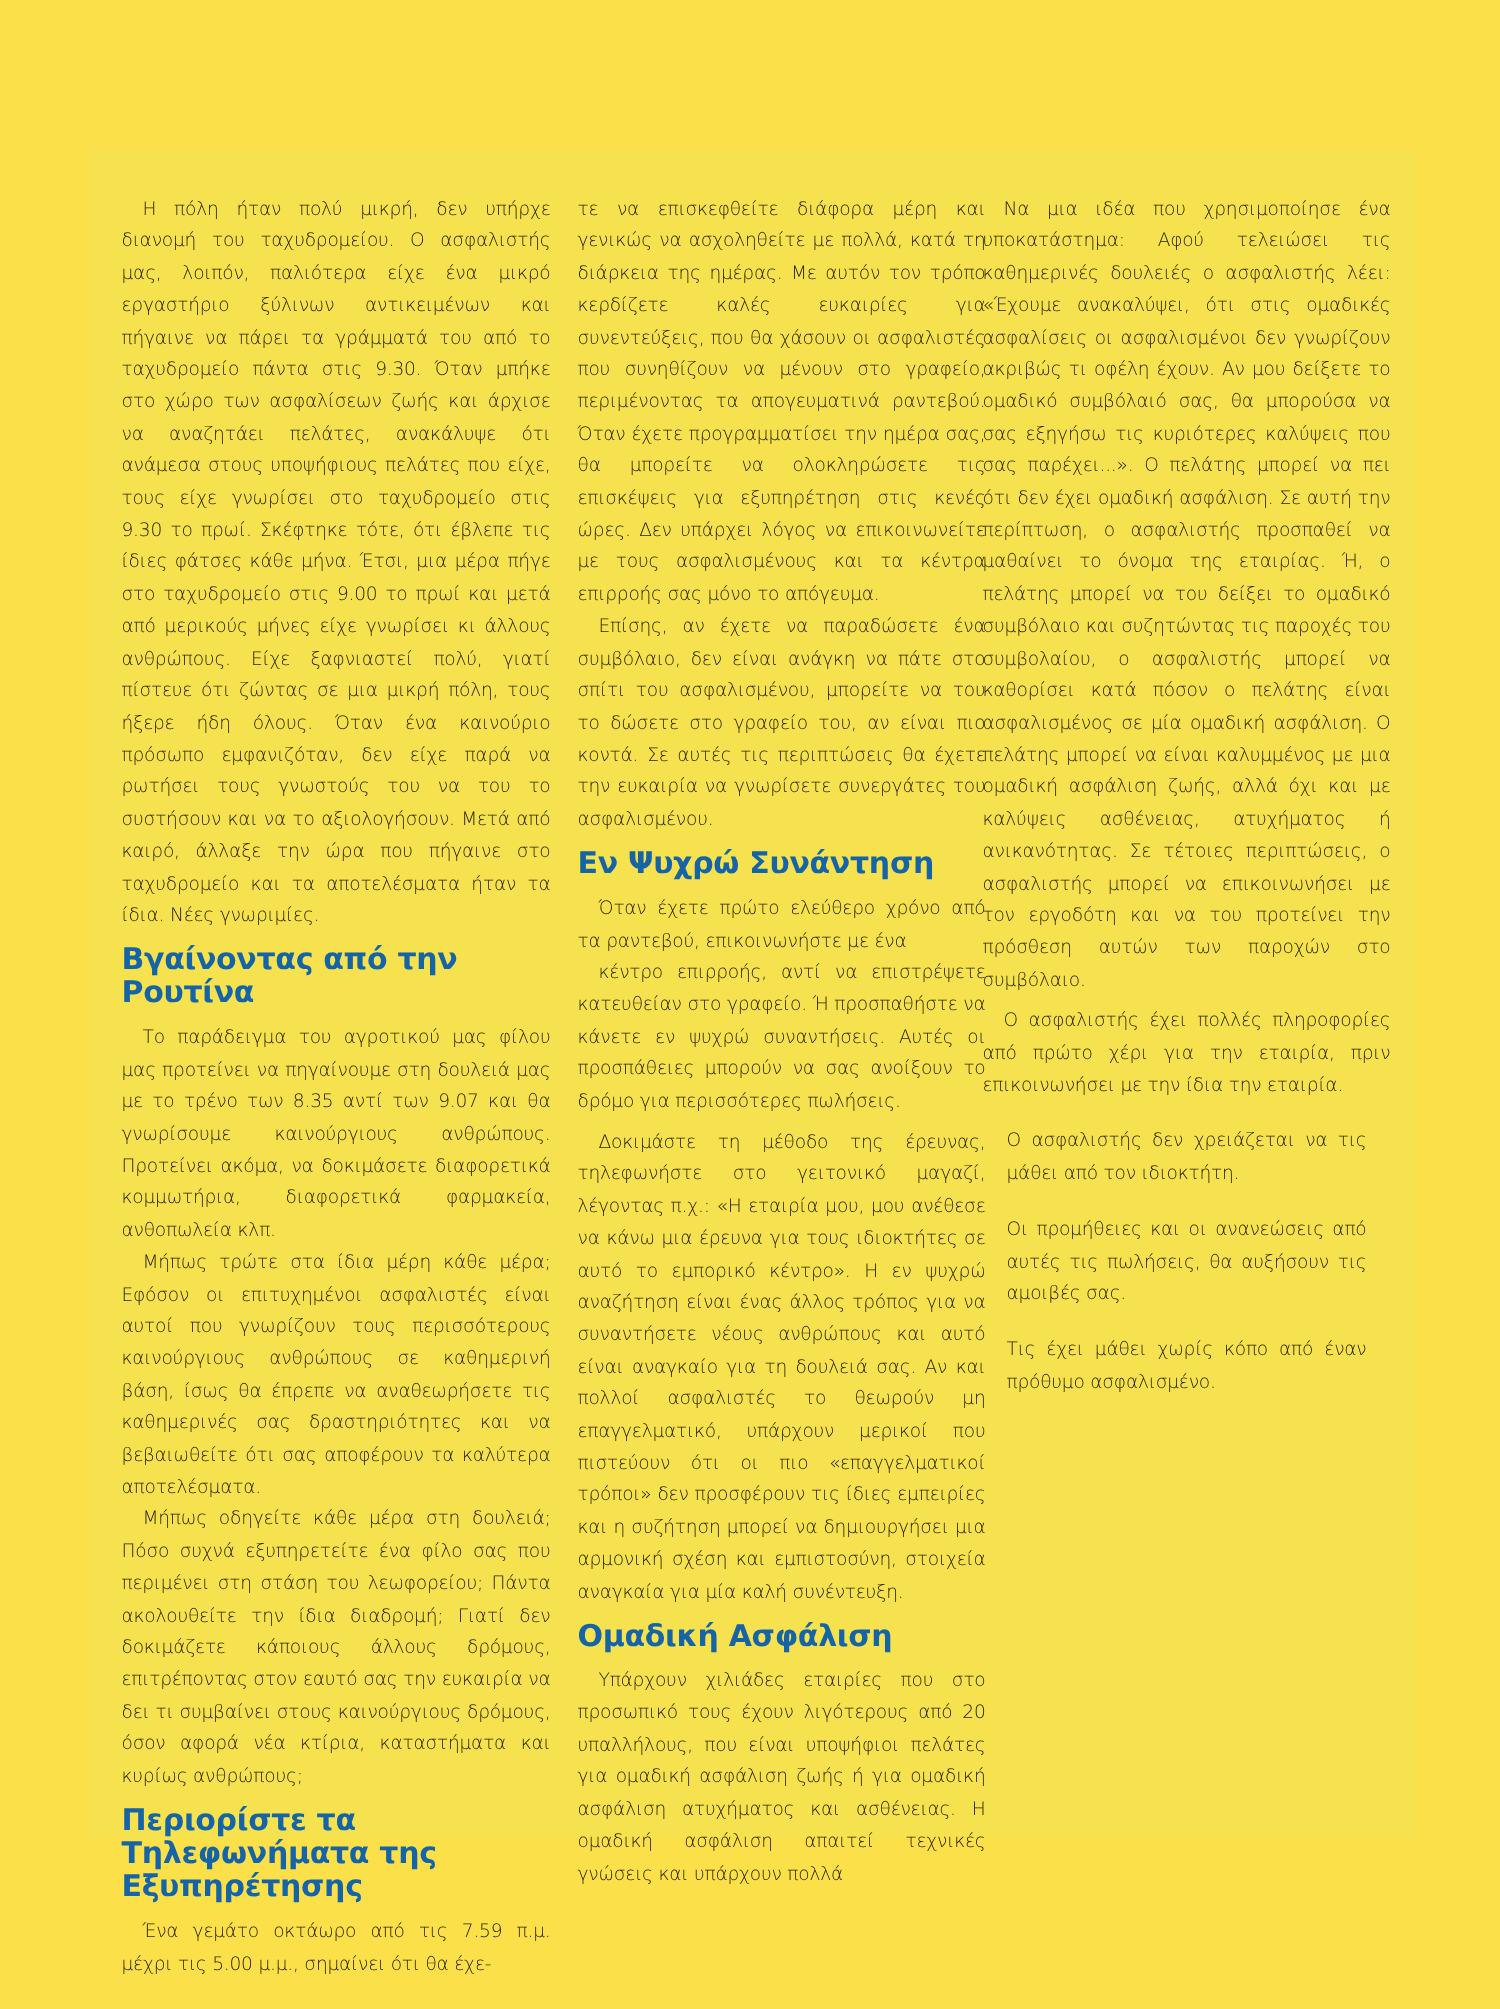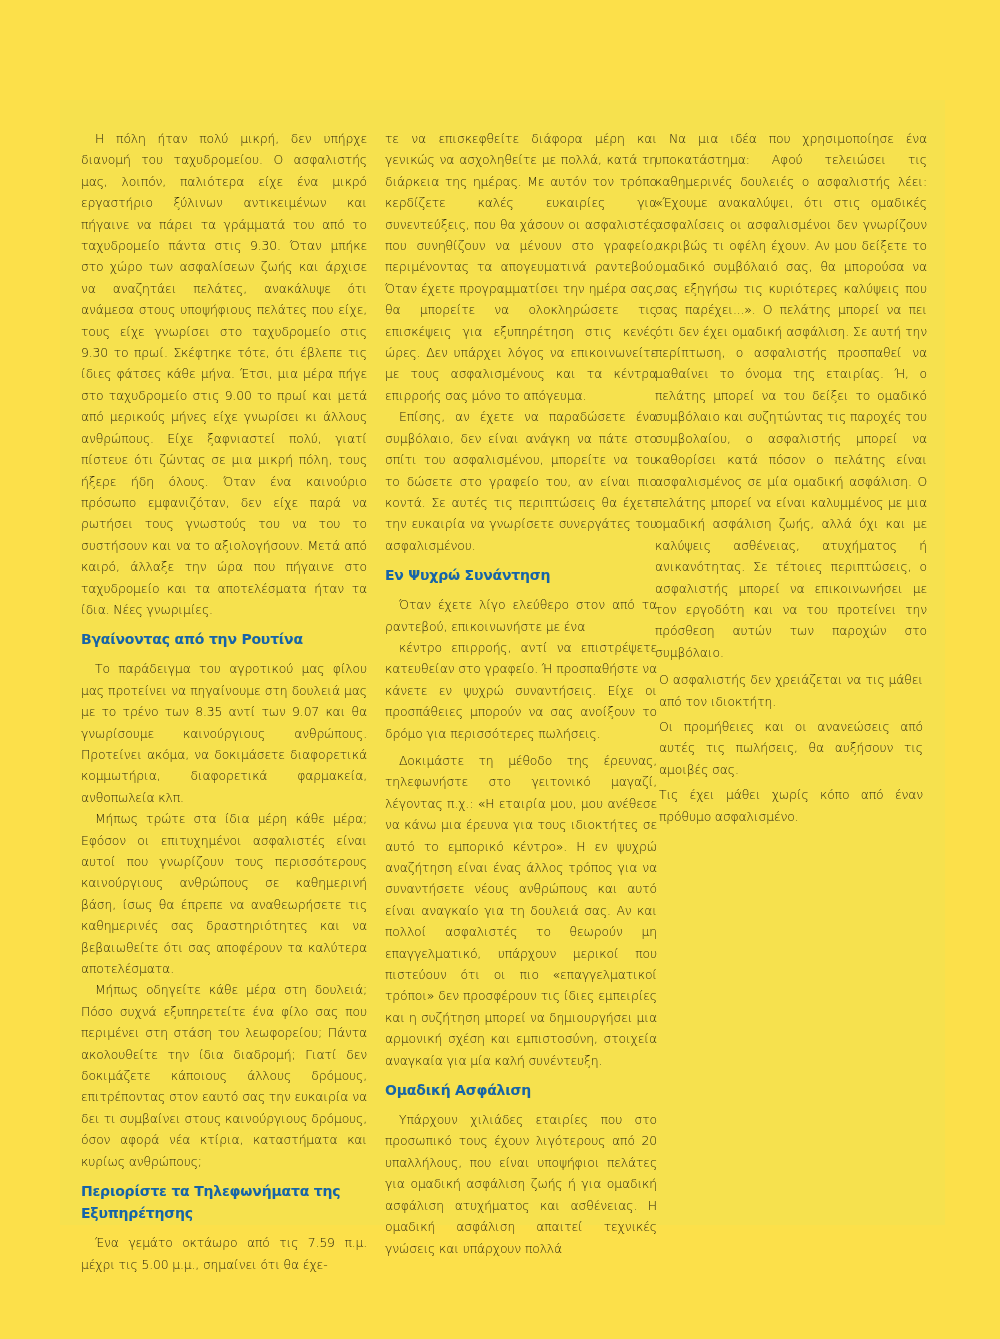--- a/index.html
+++ b/index.html
@@ -30,52 +30,53 @@
   .col1 { left: 81px; width: 286px; }
   .col2 { left: 385px; width: 272px; }
   .col3 { left: 655px; width: 272px; }
   .col p { margin: 0 0 6px 0; text-indent: 14px; }
   .col p.noindent { text-indent: 0; margin: 0; }
   .col p.indent-only { text-indent: 14px; margin: 0; }
   .col h2 {
     color: #1664a8;
     font-family: "DejaVu Sans", sans-serif;
     font-weight: bold;
-    font-size: 14px;
+    font-size: 20px;
     line-height: 22px;
     margin: 8px 0 8px 0;
     text-align: left;
     letter-spacing: -0.2px;
   }
-  .col3 .list-item { text-indent: 0; margin: 4px; }
+  .col3 .list-item { text-indent: 0; margin: 16px; }
 </style>
 </head>
 <body>
 
 <div class="panel"></div>
 
 <div class="col col1">
   <p>Η πόλη ήταν πολύ μικρή, δεν υπήρχε διανομή του ταχυδρομείου. Ο ασφαλιστής μας, λοιπόν, παλιότερα είχε ένα μικρό εργαστήριο ξύλινων αντικειμένων και πήγαινε να πάρει τα γράμματά του από το ταχυδρομείο πάντα στις 9.30. Όταν μπήκε στο χώρο των ασφαλίσεων ζωής και άρχισε να αναζητάει πελάτες, ανακάλυψε ότι ανάμεσα στους υποψήφιους πελάτες που είχε, τους είχε γνωρίσει στο ταχυδρομείο στις 9.30 το πρωί. Σκέφτηκε τότε, ότι έβλεπε τις ίδιες φάτσες κάθε μήνα. Έτσι, μια μέρα πήγε στο ταχυδρομείο στις 9.00 το πρωί και μετά από μερικούς μήνες είχε γνωρίσει κι άλλους ανθρώπους. Είχε ξαφνιαστεί πολύ, γιατί πίστευε ότι ζώντας σε μια μικρή πόλη, τους ήξερε ήδη όλους. Όταν ένα καινούριο πρόσωπο εμφανιζόταν, δεν είχε παρά να ρωτήσει τους γνωστούς του να του το συστήσουν και να το αξιολογήσουν. Μετά από καιρό, άλλαξε την ώρα που πήγαινε στο ταχυδρομείο και τα αποτελέσματα ήταν τα ίδια. Νέες γνωριμίες.</p>
   <h2>Βγαίνοντας από την Ρουτίνα</h2>
   <p class="indent-only">Το παράδειγμα του αγροτικού μας φίλου μας προτείνει να πηγαίνουμε στη δουλειά μας με το τρένο των 8.35 αντί των 9.07 και θα γνωρίσουμε καινούργιους ανθρώπους. Προτείνει ακόμα, να δοκιμάσετε διαφορετικά κομμωτήρια, διαφορετικά φαρμακεία, ανθοπωλεία κλπ.</p>
   <p class="indent-only">Μήπως τρώτε στα ίδια μέρη κάθε μέρα; Εφόσον οι επιτυχημένοι ασφαλιστές είναι αυτοί που γνωρίζουν τους περισσότερους καινούργιους ανθρώπους σε καθημερινή βάση, ίσως θα έπρεπε να αναθεωρήσετε τις καθημερινές σας δραστηριότητες και να βεβαιωθείτε ότι σας αποφέρουν τα καλύτερα αποτελέσματα.</p>
   <p>Μήπως οδηγείτε κάθε μέρα στη δουλειά; Πόσο συχνά εξυπηρετείτε ένα φίλο σας που περιμένει στη στάση του λεωφορείου; Πάντα ακολουθείτε την ίδια διαδρομή; Γιατί δεν δοκιμάζετε κάποιους άλλους δρόμους, επιτρέποντας στον εαυτό σας την ευκαιρία να δει τι συμβαίνει στους καινούργιους δρόμους, όσον αφορά νέα κτίρια, καταστήματα και κυρίως ανθρώπους;</p>
   <h2>Περιορίστε τα Τηλεφωνήματα της Εξυπηρέτησης</h2>
   <p>Ένα γεμάτο οκτάωρο από τις 7.59 π.μ. μέχρι τις 5.00 μ.μ., σημαίνει ότι θα έχε-</p>
 </div>
 
 <div class="col col2">
   <p class="noindent">τε να επισκεφθείτε διάφορα μέρη και γενικώς να ασχοληθείτε με πολλά, κατά τη διάρκεια της ημέρας. Με αυτόν τον τρόπο κερδίζετε καλές ευκαιρίες για συνεντεύξεις, που θα χάσουν οι ασφαλιστές που συνηθίζουν να μένουν στο γραφείο, περιμένοντας τα απογευματινά ραντεβού. Όταν έχετε προγραμματίσει την ημέρα σας, θα μπορείτε να ολοκληρώσετε τις επισκέψεις για εξυπηρέτηση στις κενές ώρες. Δεν υπάρχει λόγος να επικοινωνείτε με τους ασφαλισμένους και τα κέντρα επιρροής σας μόνο το απόγευμα.</p>
   <p>Επίσης, αν έχετε να παραδώσετε ένα συμβόλαιο, δεν είναι ανάγκη να πάτε στο σπίτι του ασφαλισμένου, μπορείτε να του το δώσετε στο γραφείο του, αν είναι πιο κοντά. Σε αυτές τις περιπτώσεις θα έχετε την ευκαιρία να γνωρίσετε συνεργάτες του ασφαλισμένου.</p>
   <h2>Εν Ψυχρώ Συνάντηση</h2>
-  <p class="indent-only">Όταν έχετε λίγο ελεύθερο στον από τα ραντεβού, επικοινωνήστε με ένα</p>
-  <p>κέντρο επιρροής, αντί να επιστρέψετε κατευθείαν στο γραφείο. Ή προσπαθήστε να κάνετε εν ψυχρώ συναντήσεις. Είχε οι προσπάθειες μπορούν να σας ανοίξουν το δρόμο για περισσότερες πωλήσεις.</p>
+  <p class="indent-only">Όταν έχετε πρώτο ελεύθερο χρόνο από τα ραντεβού, επικοινωνήστε με ένα</p>
+  <p>κέντρο επιρροής, αντί να επιστρέψετε κατευθείαν στο γραφείο. Ή προσπαθήστε να κάνετε εν ψυχρώ συναντήσεις. Αυτές οι προσπάθειες μπορούν να σας ανοίξουν το δρόμο για περισσότερες πωλήσεις.</p>
   <p>Δοκιμάστε τη μέθοδο της έρευνας, τηλεφωνήστε στο γειτονικό μαγαζί, λέγοντας π.χ.: «Η εταιρία μου, μου ανέθεσε να κάνω μια έρευνα για τους ιδιοκτήτες σε αυτό το εμπορικό κέντρο». Η εν ψυχρώ αναζήτηση είναι ένας άλλος τρόπος για να συναντήσετε νέους ανθρώπους και αυτό είναι αναγκαίο για τη δουλειά σας. Αν και πολλοί ασφαλιστές το θεωρούν μη επαγγελματικό, υπάρχουν μερικοί που πιστεύουν ότι οι πιο «επαγγελματικοί τρόποι» δεν προσφέρουν τις ίδιες εμπειρίες και η συζήτηση μπορεί να δημιουργήσει μια αρμονική σχέση και εμπιστοσύνη, στοιχεία αναγκαία για μία καλή συνέντευξη.</p>
   <h2>Ομαδική Ασφάλιση</h2>
   <p>Υπάρχουν χιλιάδες εταιρίες που στο προσωπικό τους έχουν λιγότερους από 20 υπαλλήλους, που είναι υποψήφιοι πελάτες για ομαδική ασφάλιση ζωής ή για ομαδική ασφάλιση ατυχήματος και ασθένειας. Η ομαδική ασφάλιση απαιτεί τεχνικές γνώσεις και υπάρχουν πολλά</p>
 </div>
 
 <div class="col col3">
   <p>Να μια ιδέα που χρησιμοποίησε ένα υποκατάστημα: Αφού τελειώσει τις καθημερινές δουλειές ο ασφαλιστής λέει: «Έχουμε ανακαλύψει, ότι στις ομαδικές ασφαλίσεις οι ασφαλισμένοι δεν γνωρίζουν ακριβώς τι οφέλη έχουν. Αν μου δείξετε το ομαδικό συμβόλαιό σας, θα μπορούσα να σας εξηγήσω τις κυριότερες καλύψεις που σας παρέχει...». Ο πελάτης μπορεί να πει ότι δεν έχει ομαδική ασφάλιση. Σε αυτή την περίπτωση, ο ασφαλιστής προσπαθεί να μαθαίνει το όνομα της εταιρίας. Ή, ο πελάτης μπορεί να του δείξει το ομαδικό συμβόλαιο και συζητώντας τις παροχές του συμβολαίου, ο ασφαλιστής μπορεί να καθορίσει κατά πόσον ο πελάτης είναι ασφαλισμένος σε μία ομαδική ασφάλιση. Ο πελάτης μπορεί να είναι καλυμμένος με μια ομαδική ασφάλιση ζωής, αλλά όχι και με καλύψεις ασθένειας, ατυχήματος ή ανικανότητας. Σε τέτοιες περιπτώσεις, ο ασφαλιστής μπορεί να επικοινωνήσει με τον εργοδότη και να του προτείνει την πρόσθεση αυτών των παροχών στο συμβόλαιο.</p>
+  <p class="indent-only">Ο ασφαλιστής έχει πολλές πληροφορίες από πρώτο χέρι για την εταιρία, πριν επικοινωνήσει με την ίδια την εταιρία.</p>
   <p class="list-item">Ο ασφαλιστής δεν χρειάζεται να τις μάθει από τον ιδιοκτήτη.</p>
   <p class="list-item">Οι προμήθειες και οι ανανεώσεις από αυτές τις πωλήσεις, θα αυξήσουν τις αμοιβές σας.</p>
   <p class="list-item">Τις έχει μάθει χωρίς κόπο από έναν πρόθυμο ασφαλισμένο.</p>
 </div>
 
 </body></html>

